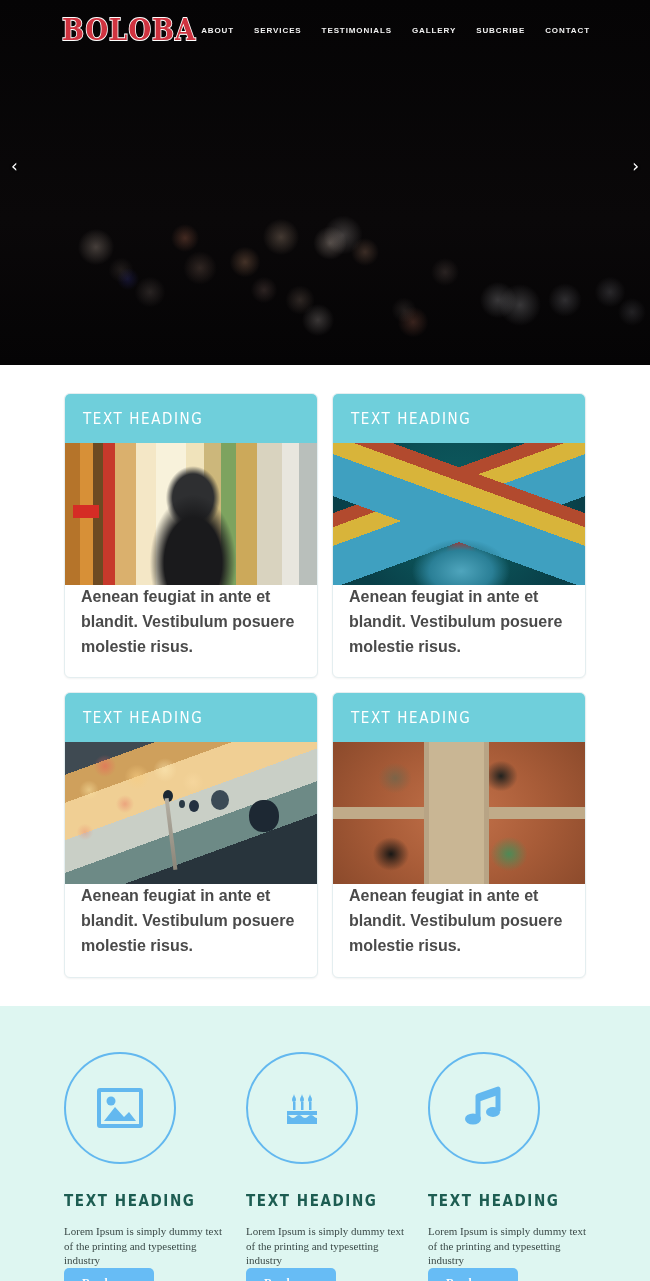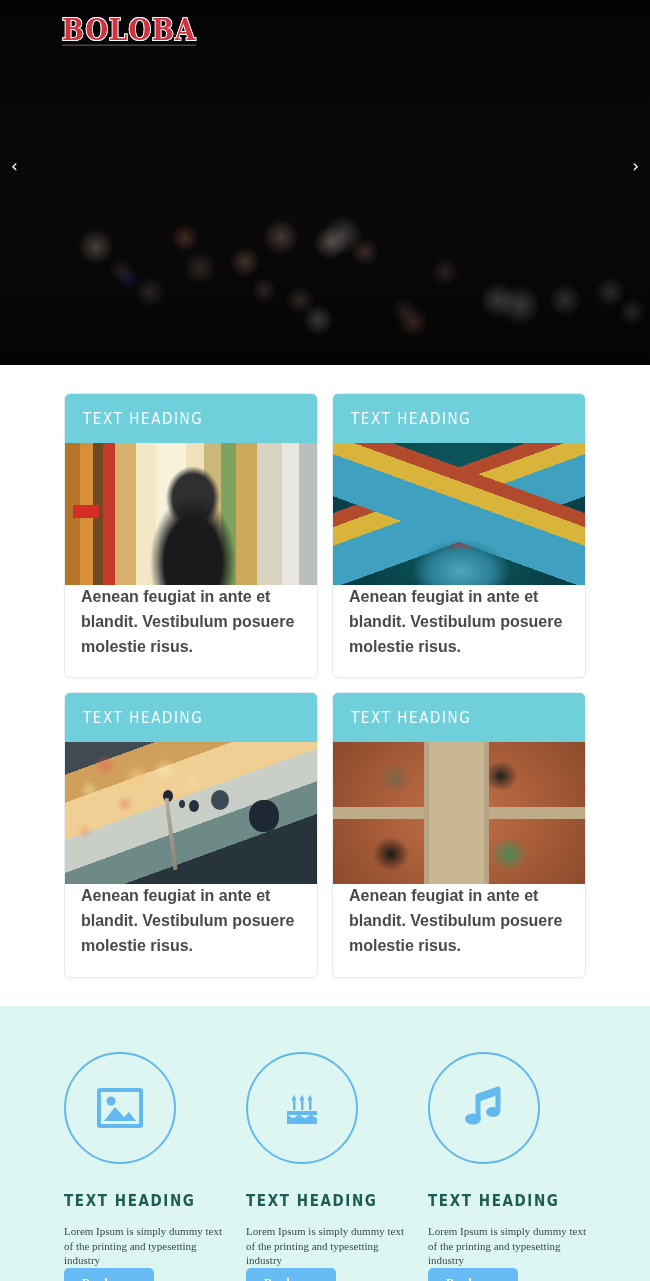--- a/index.html
+++ b/index.html
@@ -45,21 +45,21 @@
       radial-gradient(circle 24px at 565px 300px, rgba(205,205,215,.20), transparent 70%),
       radial-gradient(circle 22px at 610px 292px, rgba(195,195,205,.18), transparent 70%),
       radial-gradient(circle 20px at 632px 312px, rgba(180,180,190,.16), transparent 70%),
       radial-gradient(circle 34px at 210px 430px, rgba(120,110,105,.10), transparent 70%),
       linear-gradient(#050405,#0a0809 60%,#050405);
   }
   .hero-inner { position:relative; z-index:2; }
 
   .navbar {
     display:flex; align-items:center;
-    height:60px; padding:0 0 0 62px;text-decoration:underline;
+    height:60px; padding:0 0 0 62px;
   }
   .logo {
     font-family:"DejaVu Serif", serif;
     font-weight:bold;
     font-size:26px;
     letter-spacing:1px;
     color:#cf3340;
     -webkit-text-stroke:1.6px #ffffff;
     paint-order:stroke fill;
     text-shadow:0 1px 0 rgba(255,255,255,.4);
@@ -296,20 +296,28 @@
   <div class="hero-arrow prev">
     <span>‹</span>
   </div>
   <div class="hero-arrow next">
     <span>›</span>
   </div>
 
   <div class="hero-inner">
     <nav class="navbar">
       <div class="logo">BOLOBA</div>
+      <div class="nav-links">
+        <a href="#">ABOUT</a>
+        <a href="#">SERVICES</a>
+        <a href="#">TESTIMONIALS</a>
+        <a href="#">GALLERY</a>
+        <a href="#">SUBCRIBE</a>
+        <a href="#">CONTACT</a>
+      </div>
     </nav>
 
   </div>
 </section>
 
 <section class="cards-section">
   <div class="cards-grid">
 
     <article class="card">
       <div class="card-head">

